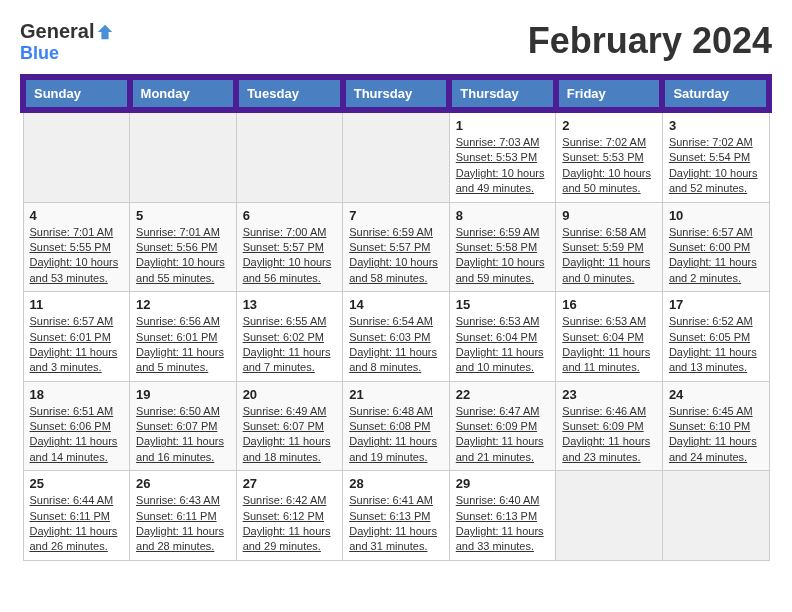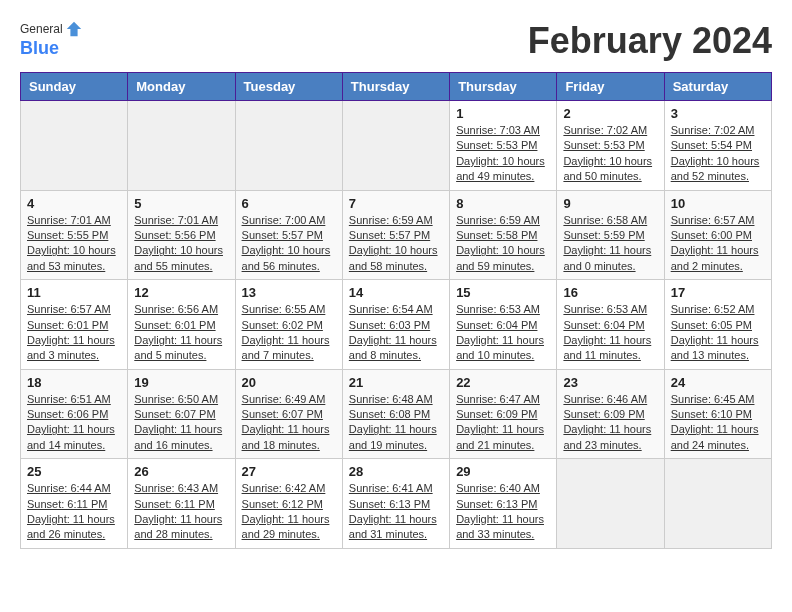--- a/index.html
+++ b/index.html
@@ -19,22 +19,22 @@
     .logo {
       display: flex;
       flex-direction: column;
       align-items: flex-start;
     }
     .logo-text {
       display: flex;
       align-items: center;
     }
     .logo-general {
-      font-size: 12px;
-      font-weight: normal;
+      font-size: 20px;
+      font-weight: bold;
       color: #333;
     }
     .logo-blue {
       font-size: 18px;
       font-weight: bold;
       color: #3b82f6;
     }
     .logo-icon {
       width: 18px;
       height: 18px;
@@ -56,21 +56,21 @@
       width: 100%;
       border-collapse: collapse;
       border: 1px solid #ccc;
     }
     .calendar th {
       background-color: #4a7fc1;
       color: white;
       text-align: left;
       padding: 6px 8px;
       font-size: 13px;
-      border: 1px solid #4c1d95;
+      border: 6px solid #4c1d95;
     }
     .calendar td {
       vertical-align: top;
       padding: 5px 6px;
       border: 1px solid #ccc;
       font-size: 11px;
       color: #333;
       width: calc(100% / 7);
       height: 80px;
       background: #fff;

